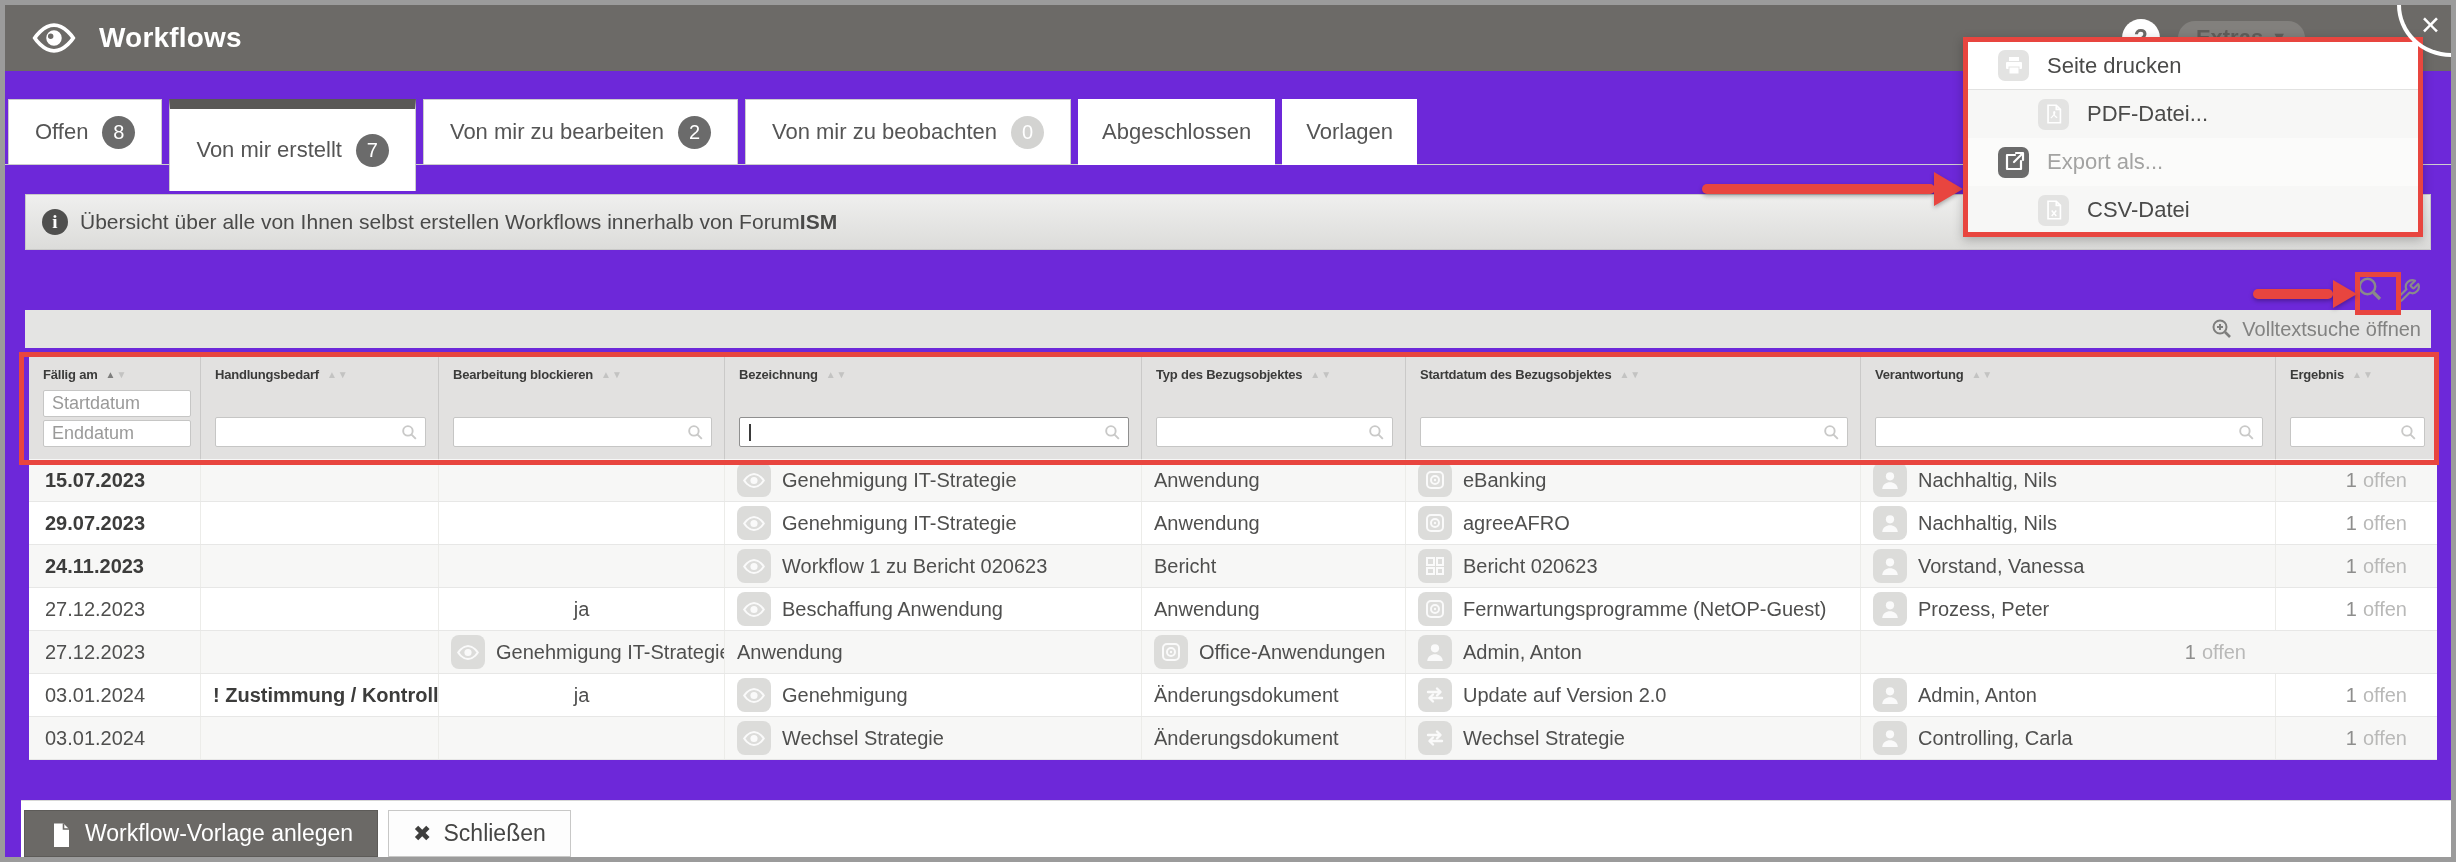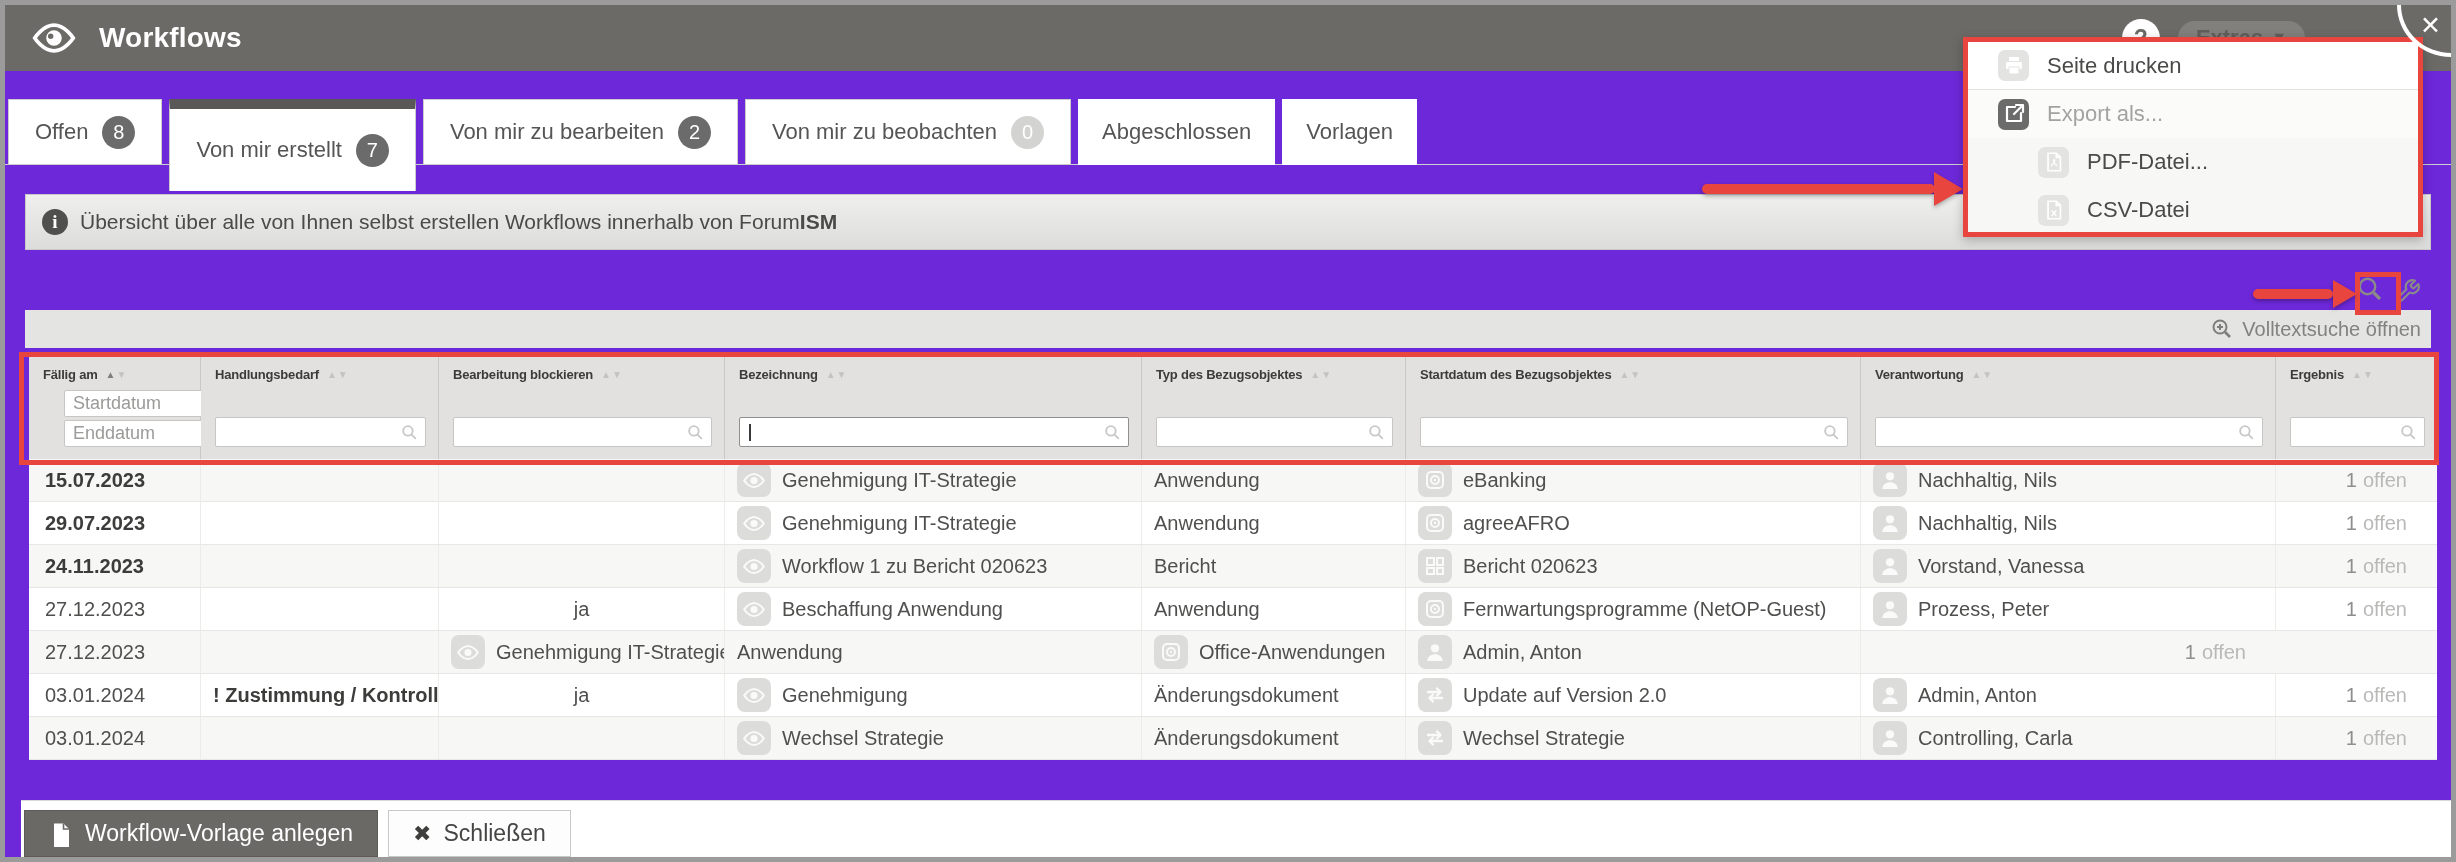--- a/index.html
+++ b/index.html
@@ -45,21 +45,21 @@
   .hlabel-row { display:flex; align-items:center; gap:8px; }
   .hlabel { font-size:13px; font-weight:bold; color:#3b3b3a; white-space:nowrap; letter-spacing:-0.2px; }
   .sort { font-size:10px; line-height:10px; letter-spacing:1px; white-space:nowrap; cursor:pointer; }
   .sort .s-up { color:#c3c3c2; } .sort .s-dn { color:#c3c3c2; }
   .sort.active .s-up { color:#7e7e7d; }
   .fwrap { position:relative; margin-top:auto; }
   .fwrap input { width:100%; height:30px; border:1px solid #c6c6c5; border-radius:2px; background:#fff; padding:0 30px 0 9px; font-size:18px; color:#444; font-family:inherit; }
   .fwrap input.focused { border-color:#8f8f8f; }
   .fwrap .caret { position:absolute; left:10px; top:7px; width:2px; height:17px; background:#3a3a3a; }
   .fwrap .mag { position:absolute; right:7px; top:6px; }
-  .dates { margin-top:8px; display:flex; flex-direction:column; gap:3px;margin-left:21px; }
+  .dates { margin-top:8px; display:flex; flex-direction:column; gap:3px; }
   .dates input { width:148px; height:27px; border:1px solid #c6c6c5; border-radius:2px; padding:0 8px; font-size:18px; color:#555; font-family:inherit; }
   .dates input::placeholder, .fwrap input::placeholder { color:#9a9a99; }
 
   .trow { border-bottom:1px solid #e7e7e6; background:#fff; cursor:pointer; }
   .trow.odd { background:#f7f7f6; }
   .cell { height:42px; display:flex; align-items:center; padding:0 12px; font-size:20px; color:#4f4f4e; border-right:1px solid #eceteb; border-right:1px solid #ecece9; overflow:hidden; white-space:nowrap; }
   .cell:last-child { border-right:none; }
   .cell.due { padding-left:16px; }
   .cell.due.bold, .cell.need { font-weight:bold; color:#3c3c3b; }
   .cell.blocked { justify-content:center; }
@@ -568,45 +568,45 @@
         <div class="mi sep">
           <span class="ic ic-light">
             <svg viewBox="0 0 24 24" width="24" height="24">
               <path d="M7 3h10v4H7z" fill="#fff"></path>
               <rect x="4" y="8" width="16" height="7" rx="1" fill="#fff"></rect>
               <rect x="7" y="13" width="10" height="7" fill="#fff" stroke="#e3e3e2"></rect>
             </svg>
           </span>
           <span>Seite drucken</span>
         </div>
+        <div class="mi indent">
+          <span class="ic ic-light">
+            <svg viewBox="0 0 24 24" width="22" height="24" fill="none" stroke="#fff" stroke-width="1.8">
+              <path d="M5.5 2.5h9L19 7v14.5H5.5z"></path>
+              <path d="M14.5 2.5V7H19"></path>
+              <path d="M8.5 16.5c2-1.5 5.5-6 4-7s-1 5 3 6.5" stroke-width="1.3"></path>
+            </svg>
+          </span>
+          <span>PDF-Datei...</span>
+        </div>
         <div class="mi muted">
           <span class="ic ic-dark">
             <svg viewBox="0 0 24 24" width="24" height="24" fill="none" stroke="#fff" stroke-width="2.2" stroke-linecap="round" stroke-linejoin="round">
               <path d="M13 5H5v14h14v-8"></path>
               <path d="M14 3h7v7"></path>
               <path d="M20.5 3.5 12 12"></path>
             </svg>
           </span>
           <span>Export als...</span>
         </div>
         <div class="mi indent">
           <span class="ic ic-light">
             <svg viewBox="0 0 24 24" width="22" height="24" fill="none" stroke="#fff" stroke-width="1.8">
               <path d="M5.5 2.5h9L19 7v14.5H5.5z"></path>
               <path d="M14.5 2.5V7H19"></path>
-              <path d="M8.5 16.5c2-1.5 5.5-6 4-7s-1 5 3 6.5" stroke-width="1.3"></path>
-            </svg>
-          </span>
-          <span>PDF-Datei...</span>
-        </div>
-        <div class="mi indent">
-          <span class="ic ic-light">
-            <svg viewBox="0 0 24 24" width="22" height="24" fill="none" stroke="#fff" stroke-width="1.8">
-              <path d="M5.5 2.5h9L19 7v14.5H5.5z"></path>
-              <path d="M14.5 2.5V7H19"></path>
               <path d="M9.5 12.5l5 6m0-6l-5 6" stroke-width="1.6"></path>
             </svg>
           </span>
           <span>CSV-Datei</span>
         </div>
       </div>
   </div>
 
   <div class="annot arrow arrow1"></div>
   <div class="annot annot-box box-search"></div>

